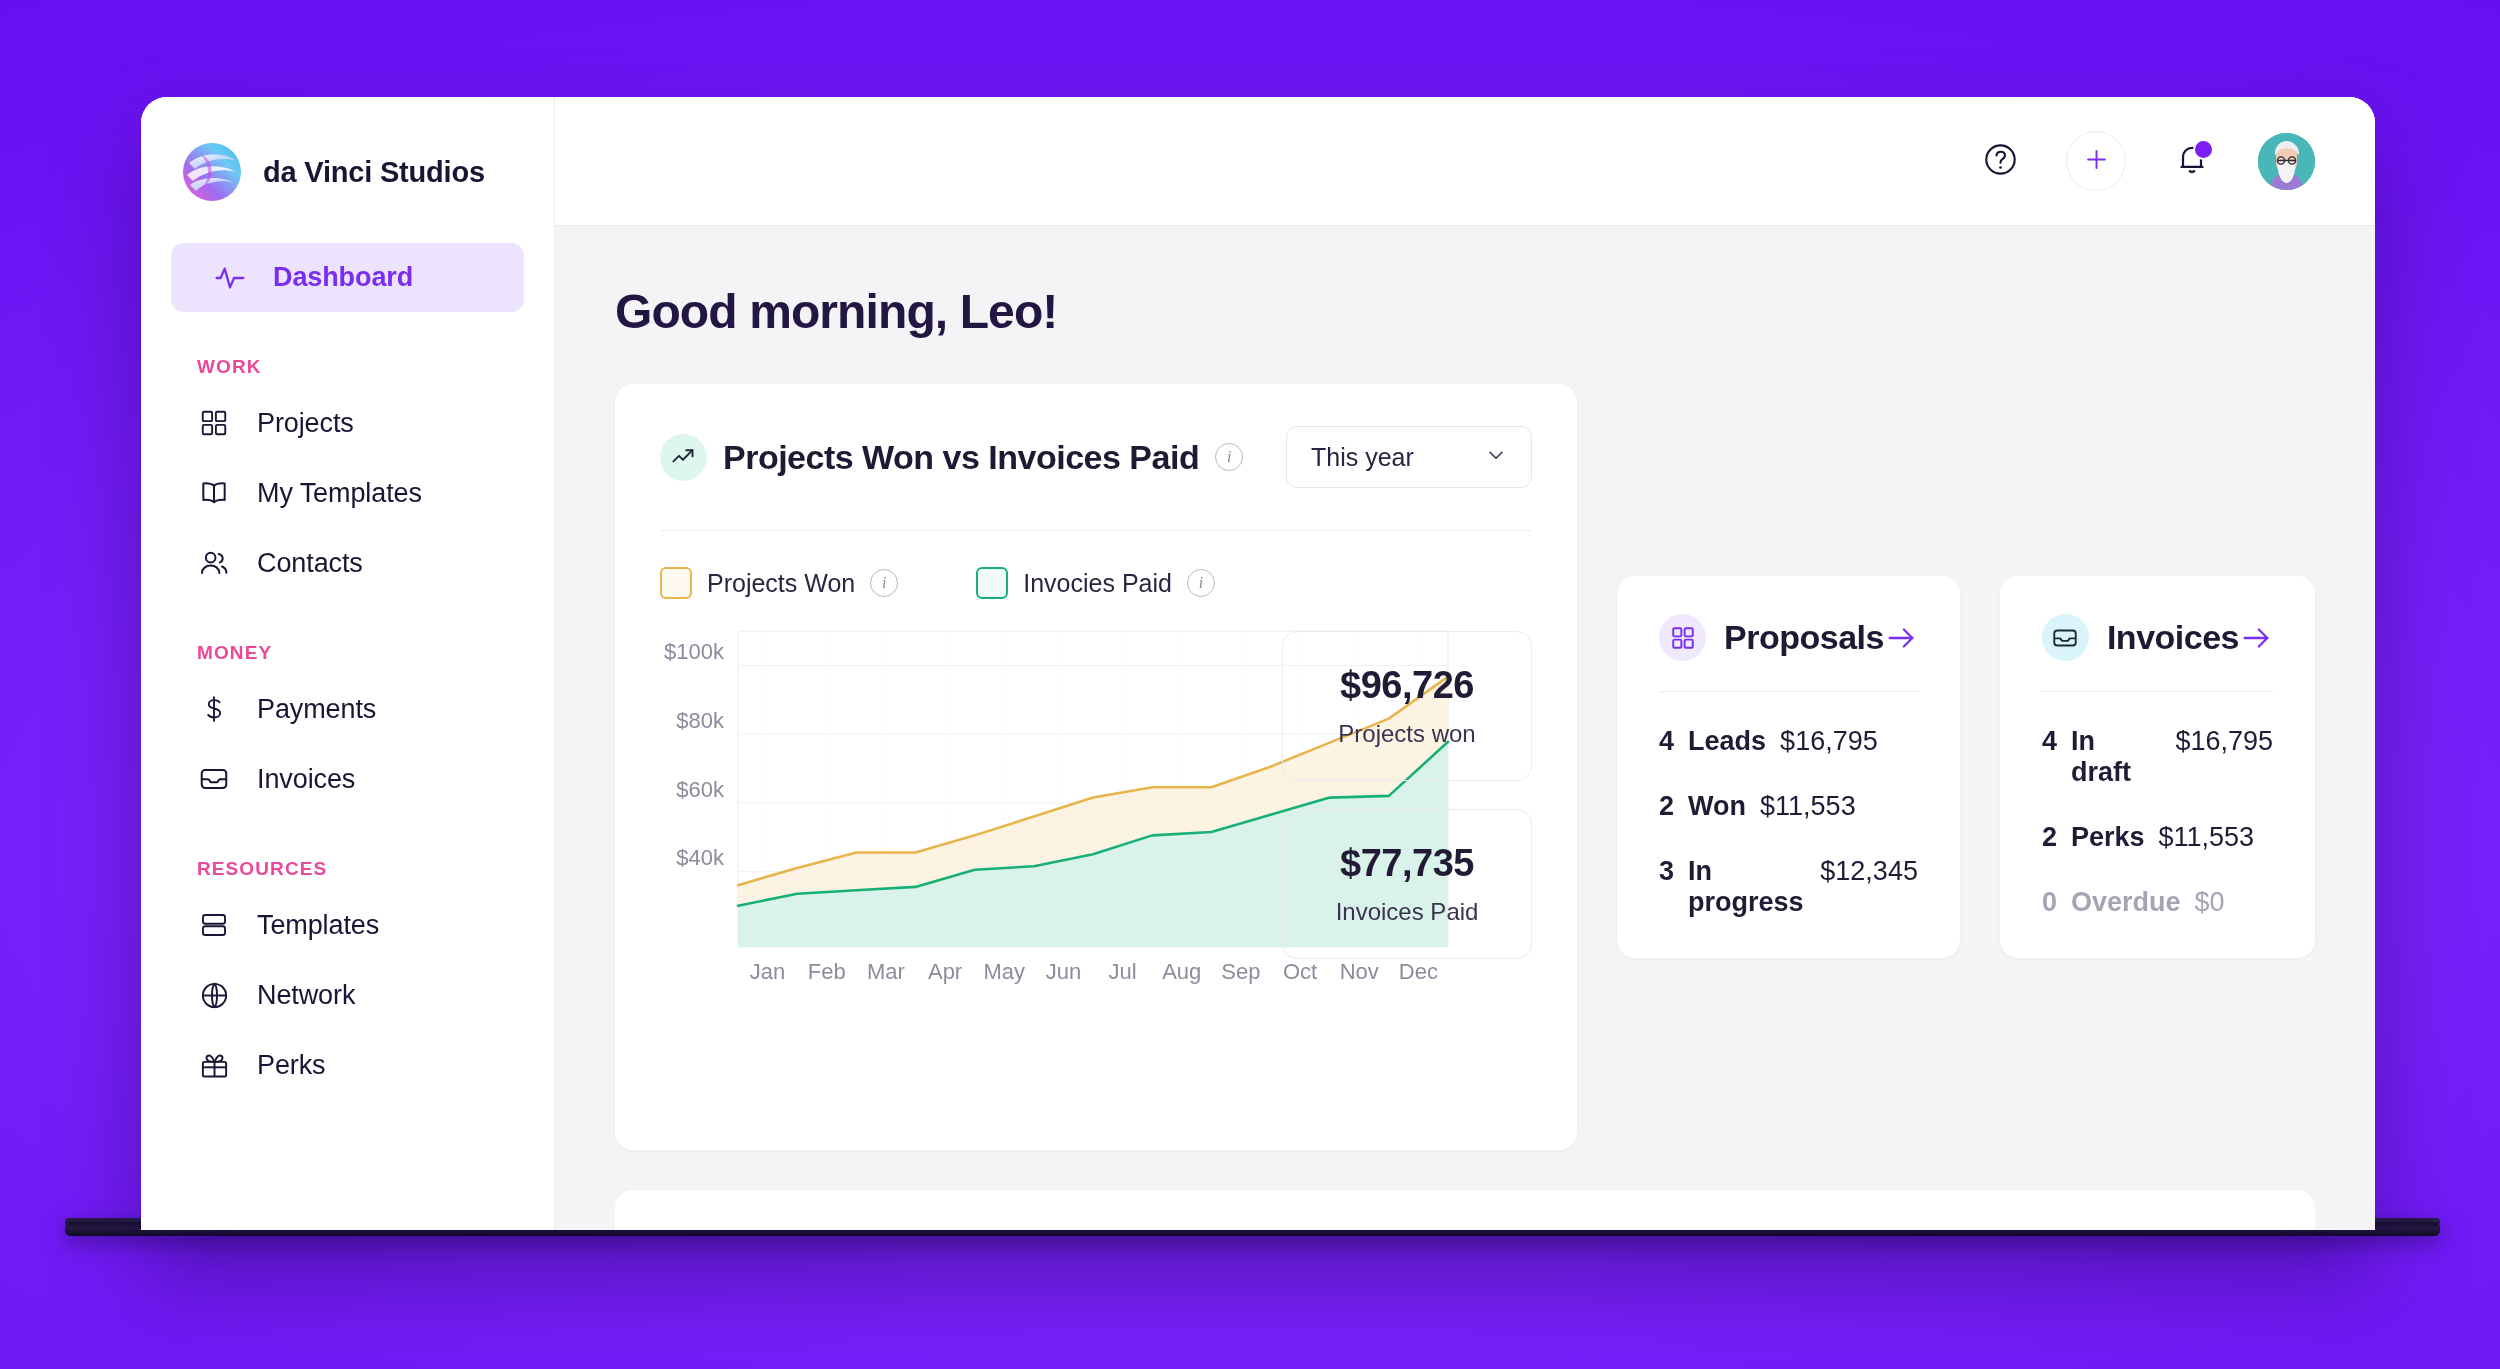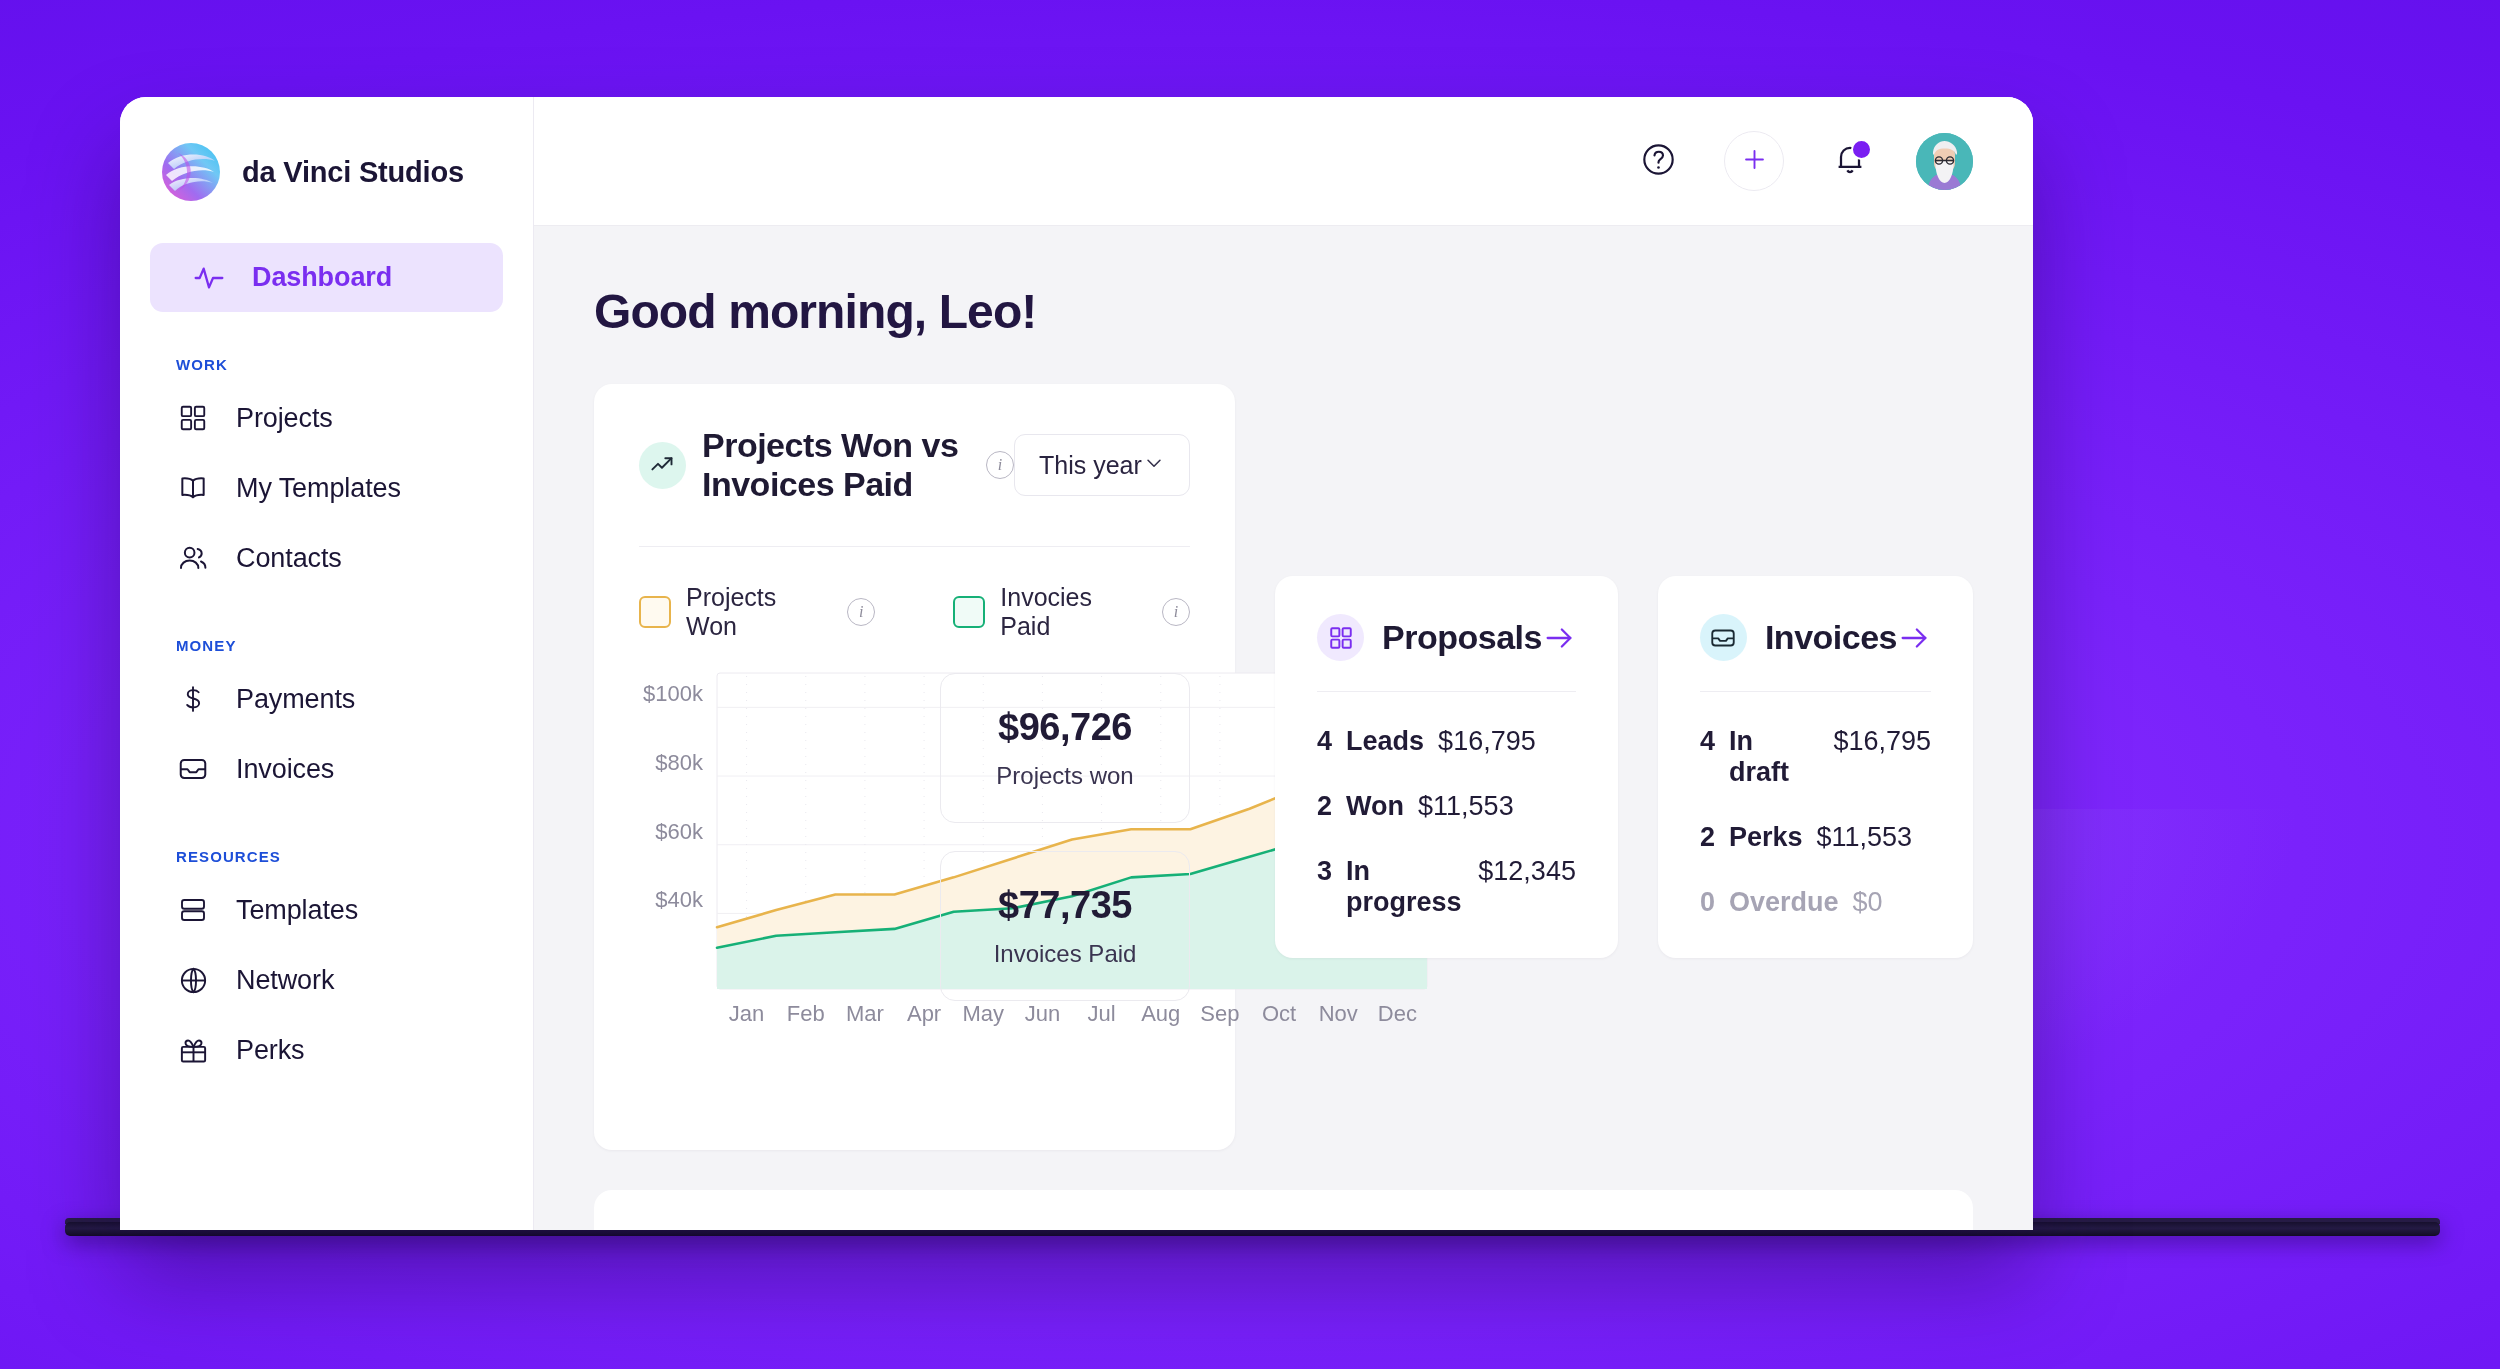--- a/index.html
+++ b/index.html
@@ -14,21 +14,21 @@
     background:
       radial-gradient(120% 90% at 50% 62%, #8b34ff 0%, #7a22fb 35%, #6a12f2 70%, #5c0ee6 100%);
   }
   .bg-glow{
     position:absolute;left:0;right:0;bottom:0;height:560px;
     background:radial-gradient(60% 100% at 50% 0%, rgba(160,110,255,.55) 0%, rgba(120,40,250,0) 70%);
     pointer-events:none;
   }
   
   .window{
-    position:absolute;left:120px;top:97px;width:1913px;height:1133px;
+    position:absolute;left:141px;top:97px;width:2234px;height:1133px;
     background:#ffffff;border-radius:26px 26px 0 0;overflow:hidden;
     box-shadow:0 50px 90px rgba(25,0,70,.38);
     display:flex;
   }
   .bezel{
     position:absolute;left:65px;top:1222px;width:2375px;height:14px;
     background:linear-gradient(180deg,#17102e 0%,#241a44 45%,#120c24 100%);
     border-radius:5px;
     box-shadow:0 5px 22px rgba(20,0,60,.55);
   }
@@ -48,21 +48,21 @@
   .brand-logo{width:62px;height:62px;border-radius:50%;flex:0 0 62px;position:relative;overflow:hidden;}
   .brand-name{font-size:29px;font-weight:700;color:#1b1535;letter-spacing:-.2px;}
 
   .nav{padding:0 30px;margin-top:40px;}
   .nav-active{
     display:flex;align-items:center;gap:26px;
     background:#ece3fe;border-radius:13px;height:69px;padding:0 42px;box-sizing:border-box;
   }
   .nav-active .nav-label{color:#7a2ef0;font-size:27px;font-weight:700;}
   .nav-group-title{
-    font-size:15px;letter-spacing:1.1px;color:#1d4ed8;font-weight:600;
+    font-size:19px;letter-spacing:1.1px;color:#ec4899;font-weight:600;
     padding:0 0 0 26px;margin:44px 0 10px 0;
   }
   .nav-item{
     display:flex;align-items:center;gap:26px;height:70px;padding:0 26px;box-sizing:border-box;
     border-radius:13px;cursor:pointer;
   }
   .nav-label{font-size:27px;color:#1b1535;font-weight:400;letter-spacing:-.1px;}
   .ico{width:34px;height:34px;flex:0 0 34px;display:flex;align-items:center;justify-content:center;}
   .ico svg{display:block;}
 

